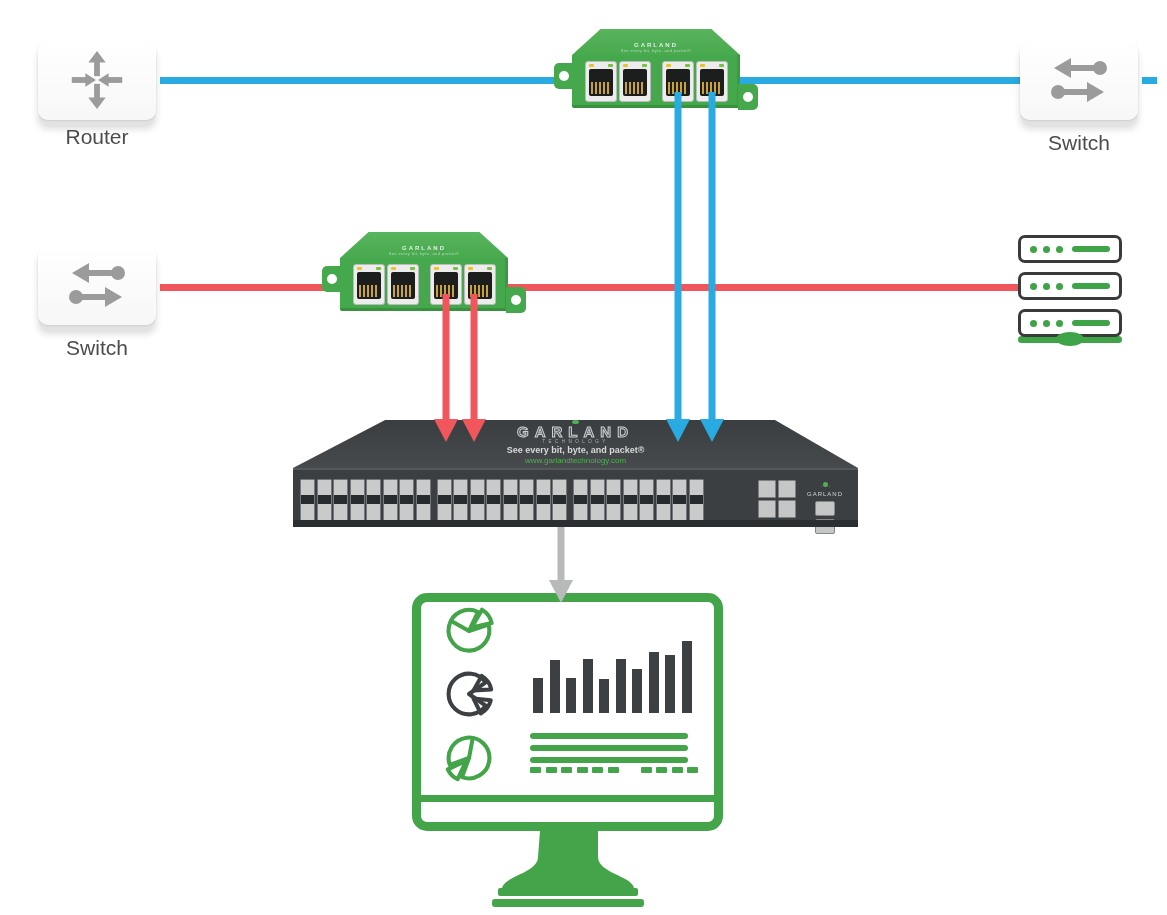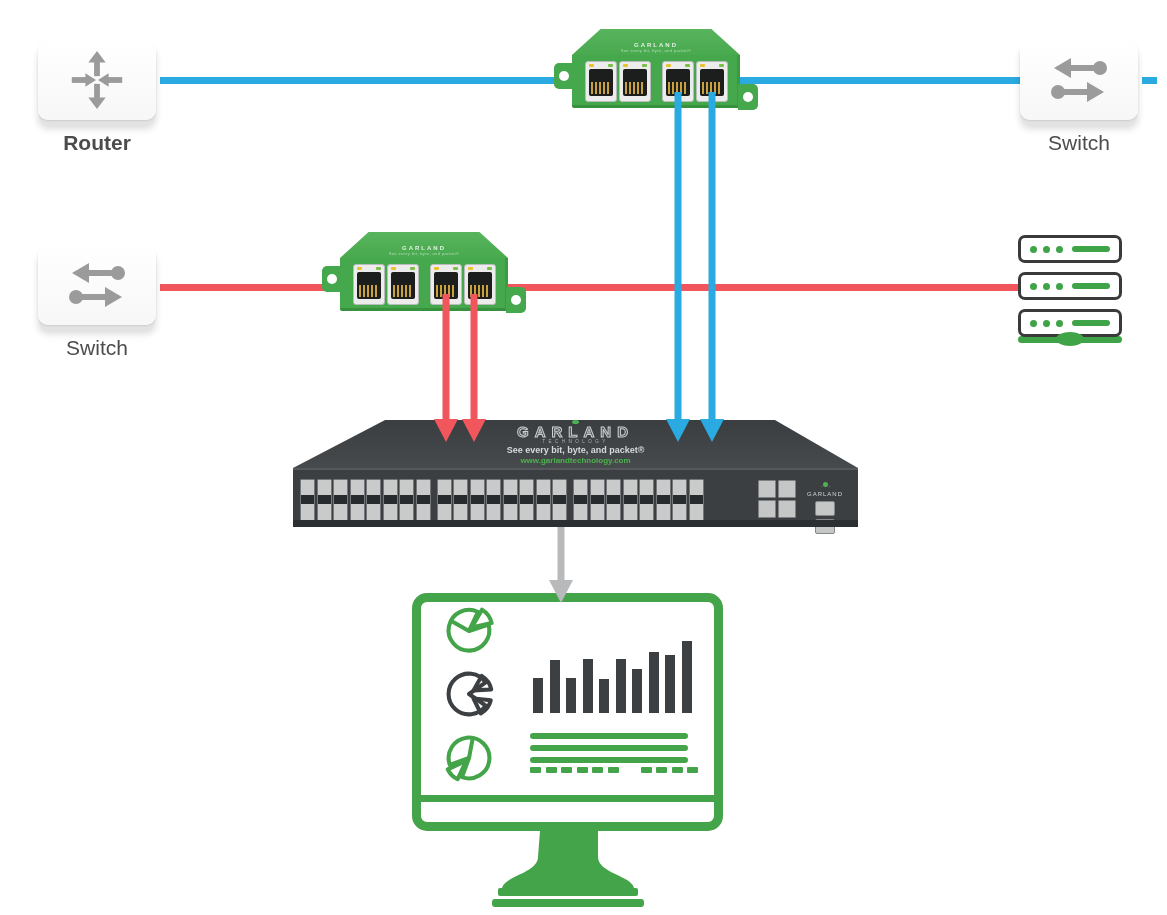--- a/index.html
+++ b/index.html
@@ -28,21 +28,21 @@
   #arr-gray{left:548px;top:527px;height:76px;color:#b7b9bb;z-index:4;}
 
   
   .card{position:absolute;width:118px;height:80px;background:linear-gradient(180deg,#ffffff,#f7f7f7);
     border-radius:10px;z-index:3;display:flex;align-items:center;justify-content:center;
     box-shadow:0 1px 2px rgba(0,0,0,.10), 0 6px 0 -1px #e3e3e3, 0 9px 7px rgba(0,0,0,.14);}
   #card-router{left:38px;top:40px;}
   #card-switch-top{left:1020px;top:40px;}
   #card-switch-mid{left:38px;top:245px;}
   .node-label{position:absolute;width:118px;text-align:center;font-size:21px;color:#4c4c4c;z-index:3;}
-  #label-router{left:38px;top:131px;font-weight:bold;}
+  #label-router{left:38px;top:125px;}
   #label-switch-top{left:1020px;top:131px;}
   #label-switch-mid{left:38px;top:336px;}
 
   
   .tap{position:absolute;width:208px;height:84px;z-index:3;}
   #tap-top{left:552px;top:29px;}
   #tap-mid{left:320px;top:232px;}
   .tap-topface{position:absolute;left:20px;top:0;width:168px;height:26px;
     background:linear-gradient(180deg,#58b45d,#48a94e);
     clip-path:polygon(17% 0,83% 0,100% 100%,0 100%);
@@ -68,21 +68,21 @@
   #agg-top{position:absolute;left:293px;top:420px;width:565px;height:48px;z-index:2;
     background:linear-gradient(180deg,#3b3e41,#474a4d);
     clip-path:polygon(16.3% 0,85.3% 0,100% 100%,0 100%);
     display:flex;flex-direction:column;align-items:center;justify-content:flex-end;}
   .agg-tree{width:7px;height:7px;border-radius:50%;background:#4fb054;margin-bottom:1px;
     box-shadow:-5px 2px 0 -2px #3f9a46,5px 2px 0 -2px #3f9a46;}
   .agg-brand{font-size:15px;font-weight:bold;letter-spacing:6px;color:rgba(255,255,255,.06);
     -webkit-text-stroke:1px #ccd0d1;line-height:14px;}
   .agg-brand-sub{font-size:4.5px;letter-spacing:3.5px;color:#aeb2b4;line-height:6px;}
   .agg-tagline{font-size:9px;font-weight:600;color:#d7d9da;line-height:11px;}
-  .agg-url{font-size:8px;font-weight:bold;color:#4db24d;line-height:10px;margin-bottom:2px;}
+  .agg-url{font-size:8px;font-weight:normal;color:#4db24d;line-height:10px;margin-bottom:2px;}
   #agg-face{position:absolute;left:293px;top:468px;width:565px;height:59px;background:#3c3f42;z-index:2;
     border-top:2px solid #55585b;box-sizing:border-box;}
   #agg-face .bottom-strip{position:absolute;left:0;right:0;bottom:0;height:7px;background:#2c2f31;}
   #agg-sfp-row{position:absolute;left:7px;top:9px;display:flex;gap:6px;}
   .sfp-group{display:flex;gap:1.5px;}
   .sfp{width:15px;height:42px;border:1px solid #75777a;border-radius:1px;box-sizing:border-box;
     background:linear-gradient(180deg,#c9cbcb 0 37%,#282b2d 37% 60%,#c9cbcb 60% 100%);}
   #agg-block{position:absolute;left:465px;top:10px;width:40px;display:grid;grid-template-columns:18px 18px;gap:2px;}
   .blank-sq{width:18px;height:18px;background:#c5c7c7;border:1px solid #7e8083;box-sizing:border-box;border-radius:1px;}
   #agg-badge{position:absolute;right:10px;top:3px;width:46px;text-align:center;}

